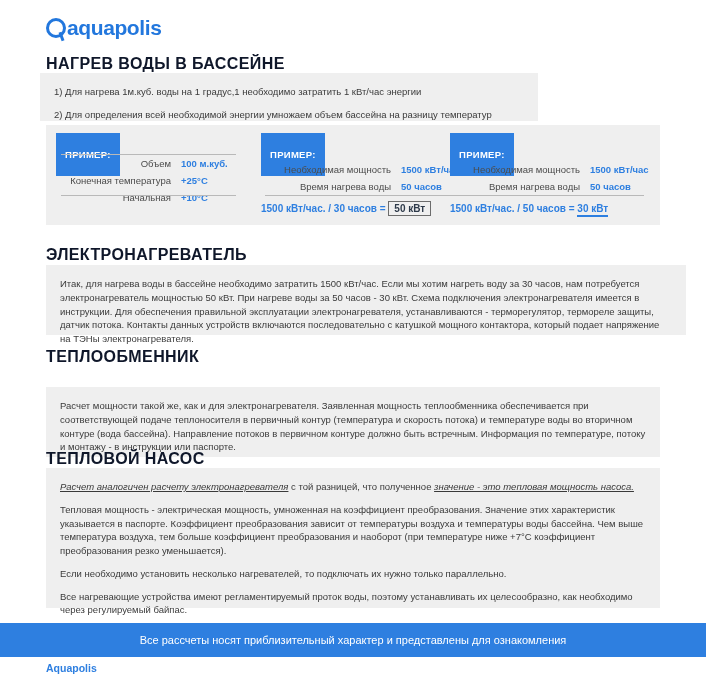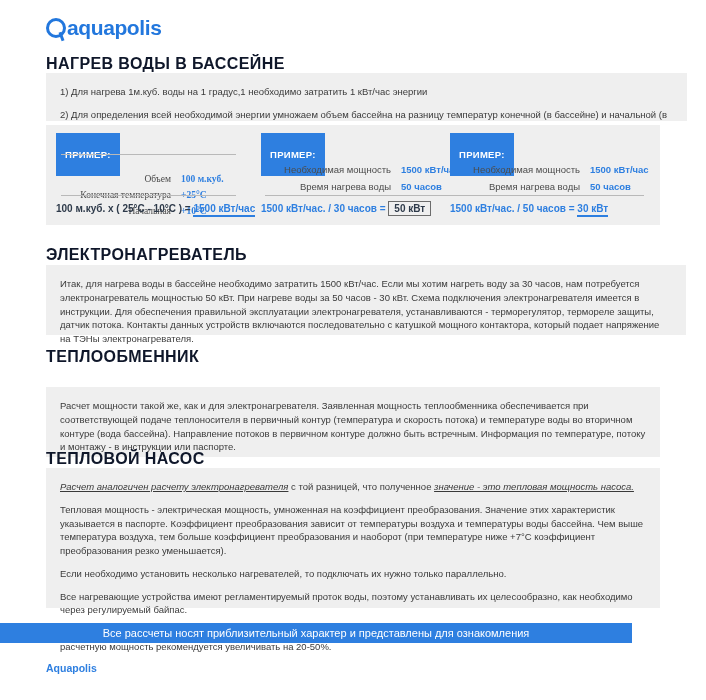--- a/index.html
+++ b/index.html
@@ -130,26 +130,26 @@
   }
   .formula .resbox {
     color: #2e3a4a;
     border: 1px solid #6c6c6c;
     padding: 1px 5px;
   }
   
   .footer-bar {
     position: absolute;
     left: 0;
-    width: 632px;
+    width: 706px;
     background: #2e7fe0;
     color: #ffffff;
     font-size: 11px;
     text-align: center;
-    padding: 4px 0;
+    padding: 11px 0;
     box-sizing: border-box;
   }
   .footer-link {
     position: absolute;
     font-size: 10.5px;
     font-weight: bold;
     color: #2e7fe0;
   }
   .ital { font-style: italic; }
   .u { text-decoration: underline; }
@@ -159,54 +159,50 @@
 
 <div class="page">
 
   <div class="logo-row">
     <span class="logo-mark"></span>
     <span class="logo-text">aquapolis</span>
   </div>
 
   <h1 class="section-title" style="left:46px; top:55px;">НАГРЕВ ВОДЫ В БАССЕЙНЕ</h1>
 
-  <div class="panel" style="left:46px; top:73px; width:641px; height:48px;">
+  <div class="panel" style="left:40px; top:73px; width:498px; height:48px;">
     <div class="panel-inner">
       <p>1) Для нагрева 1м.куб. воды на 1 градус,1 необходимо затратить 1 кВт/час энергии</p>
       <p>2) Для определения всей необходимой энергии умножаем объем бассейна на разницу температур конечной (в бассейне) и начальной (в источнике)</p>
     </div>
   </div>
 
   <div class="panel" style="left:46px; top:125px; width:614px; height:100px;">
 
     <div class="ex-label" style="left:10px; top:8px;">ПРИМЕР:</div>
-    <div class="kv" style="left:10px; top:46px; width:180px;font-family:Liberation Serif, serif;">
+    <div class="kv" style="left:10px; top:30px; width:180px;">
       <table>
         <tbody>
             <tr>
           <td class="k" style="width:115px;">Объем</td>
           <td class="v">100 м.куб.</td>
         </tr>
         <tr>
           <td class="k">Конечная температура</td>
           <td class="v">+25°C</td>
         </tr>
         <tr>
           <td class="k">Начальная</td>
           <td class="v">+10°C</td>
         </tr>
       </tbody>
         </table>
     </div>
     <div class="sep" style="left:15px; top:29px; width:175px;"></div>
     <div class="sep" style="left:15px; top:70px; width:175px;"></div>
-    <div class="formula" style="left:10px; top:78px;">
-      <span>100 м.куб. х ( 25°C - 10°C ) =</span>
-      <span class="res">1500 кВт/час</span>
-    </div>
 
     <div class="ex-label" style="left:215px; top:8px;">ПРИМЕР:</div>
     <div class="kv" style="left:215px; top:36px;">
       <table>
         <tbody>
             <tr>
           <td class="k" style="width:130px;">Необходимая мощность</td>
           <td class="v">1500 кВт/час</td>
         </tr>
         <tr>

